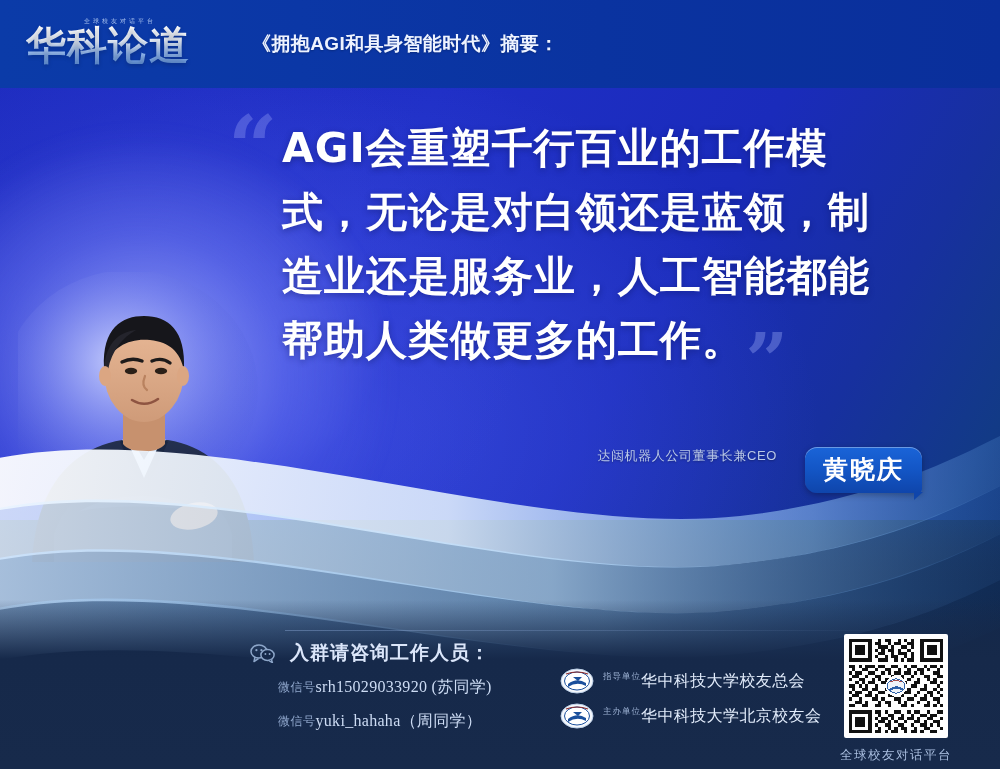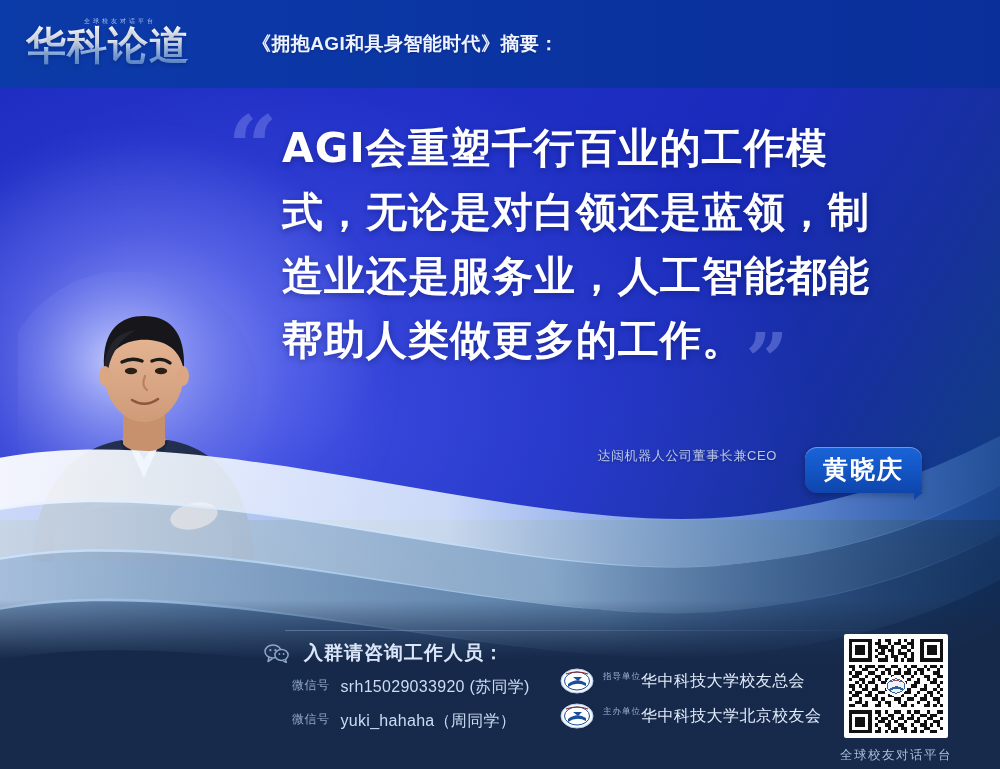--- a/index.html
+++ b/index.html
@@ -108,24 +108,24 @@
     content:"";position:absolute;right:-1px;bottom:-7px;
     border-width:8px 9px 0 0;border-style:solid;
     border-color:#0f45ab transparent transparent transparent;
     border-radius:0 0 3px 0;
   }
 
   
   .portrait{position:absolute;left:18px;top:272px;width:248px;height:290px;}
 
   
-  .contact{position:absolute;left:264px;top:640px;width:520px;color:#c6d5ee;}
+  .contact{position:absolute;left:250px;top:640px;width:520px;color:#c6d5ee;}
   .contact-head{display:flex;align-items:center;gap:14px;margin-bottom:11px;}
   .contact-head-text{font-size:19px;font-weight:700;color:#dbe6fa;letter-spacing:1px;}
-  .wx-row{display:flex;align-items:flex-start;gap:11px;margin:0 0 13px 28px;}
+  .wx-row{display:flex;align-items:center;margin:0 0 13px 28px;font-family:Liberation Serif, serif;}
   .wx-label{font-size:12px;color:#8fa6cb;letter-spacing:.5px;}
   .wx-value{font-size:16px;color:#cddcf4;letter-spacing:.3px;}
 
   
   .orgs{position:absolute;left:560px;top:668px;}
   .org{display:flex;align-items:center;gap:9px;margin-bottom:9px;}
   .org-text{display:flex;flex-direction:row;line-height:1.08;}
   .org-kind{font-size:8.5px;color:#9db2d4;letter-spacing:1px;margin-bottom:2px;}
   .org-name{font-size:16px;color:#e2ecfb;letter-spacing:.4px;}
 

